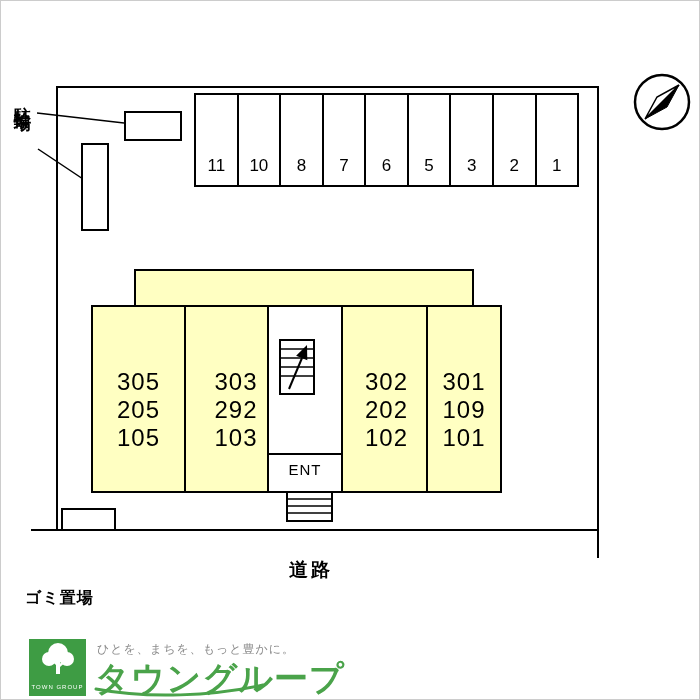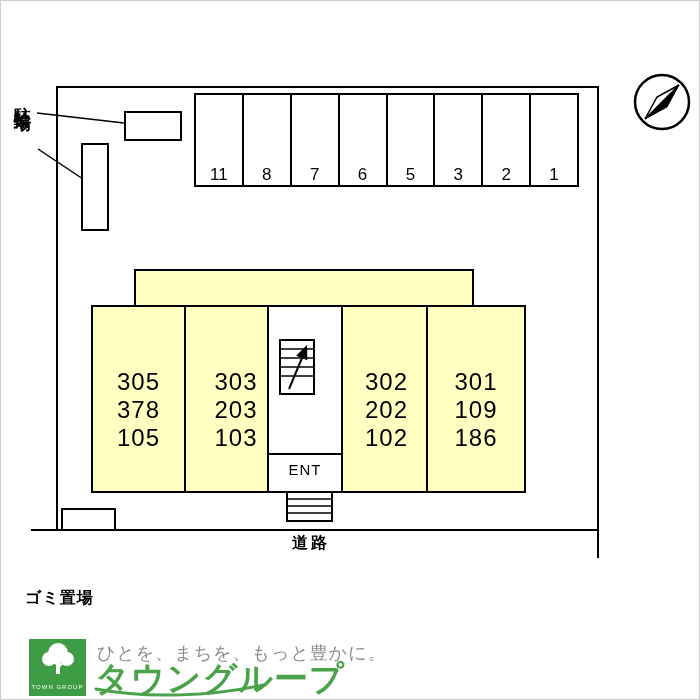--- a/index.html
+++ b/index.html
@@ -21,61 +21,61 @@
     writing-mode:vertical-rl; text-orientation:upright;
     font-size:17px; font-weight:600; letter-spacing:4px;
   }
   .bike-rect-a { position:absolute; left:123px; top:110px; width:58px; height:30px; border:2px solid #000; background:#fff; }
   .bike-rect-b { position:absolute; left:80px;  top:142px; width:28px; height:88px; border:2px solid #000; background:#fff; }
 
   .parking {
     position:absolute; left:193px; top:92px; width:385px; height:94px;
     display:flex; border:2px solid #000; background:#fff;
   }
-  .stall { flex:1; border-right:2px solid #000; display:flex; align-items:flex-end; justify-content:center; }
+  .stall { flex:1; border-right:2px solid #000; display:flex; align-items:flex-end; justify-content:center; padding-bottom:9px; }
   .stall:last-child { border-right:none; }
   .stall-num { font-size:17px; }
 
   .compass { position:absolute; left:631px; top:71px; }
 
   .strip {
     position:absolute; left:133px; top:268px; width:340px; height:38px;
     background:#ffffc2; border:2px solid #000;
   }
   .room {
     position:absolute; top:304px; height:188px; background:#ffffc2; border:2px solid #000;
     display:flex; flex-direction:column; align-items:center; justify-content:center;
     padding-top:22px; font-size:24px; line-height:28px; letter-spacing:1px; font-weight:500;
   }
   .blk1 { left:90px;  width:95px; }
   .blk2 { left:183px; width:104px; }
   .blk3 { left:340px; width:91px; }
-  .blk4 { left:425px; width:100px; }
+  .blk4 { left:425px; width:76px; }
 
   .bay {
     position:absolute; left:266px; top:304px; width:76px; height:188px;
     background:#fff; border:2px solid #000;
   }
   .bay-divider { position:absolute; left:0; top:146px; width:100%; height:2px; background:#000; }
   .stairs-svg { position:absolute; left:10px; top:32px; }
   .ent { position:absolute; left:0; top:154px; width:100%; text-align:center; font-size:15px; letter-spacing:1px; }
 
   .steps { position:absolute; left:285px; top:490px; }
 
   .garbage-box { position:absolute; left:60px; top:507px; width:55px; height:23px; border:2px solid #000; background:#fff; }
   .garbage-label { position:absolute; left:24px; top:540px; font-size:16px; font-weight:600; letter-spacing:1px;margin-top:47px; }
 
-  .road-label { position:absolute; left:250px; top:532px; width:120px; text-align:center; font-size:16px; font-weight:600; letter-spacing:3px; }
+  .road-label { position:absolute; left:250px; top:556px; width:120px; text-align:center; font-size:19px; font-weight:600; letter-spacing:3px; }
 
   .logo-badge {
     position:absolute; left:28px; top:638px; width:57px; height:57px;
     background:#3e9c44; display:flex; flex-direction:column; align-items:center; justify-content:flex-start;
   }
   .badge-text { color:#fff; font-size:6px; letter-spacing:1px; margin-top:1px; }
-  .tagline { position:absolute; left:96px; top:640px; font-size:18px; color:#8c8c8c; letter-spacing:1px; }
+  .tagline { position:absolute; left:96px; top:640px; font-size:12px; color:#8c8c8c; letter-spacing:1px; }
   .brand { position:absolute; left:94px; top:655px; font-size:34px; font-weight:bold; color:#4aa34a; letter-spacing:1px; }
   .swoosh { position:absolute; left:92px; top:682px; }
 </style>
 </head>
 <body>
 
 <div class="canvas">
 
   <div class="line boundary-top"></div>
   <div class="line boundary-left"></div>
@@ -87,20 +87,23 @@
     <line x1="37" y1="148" x2="103" y2="192" stroke="#000" stroke-width="1.5"></line>
   </svg>
 
   <div class="v-label">駐輪場</div>
   <div class="bike-rect-a"></div>
   <div class="bike-rect-b"></div>
 
   <div class="parking">
     <div class="stall">
         <span class="stall-num">11</span>
+      </div>
+    <div class="stall">
+        <span class="stall-num">10</span>
       </div>
     <div class="stall">
         <span class="stall-num">8</span>
       </div>
     <div class="stall">
         <span class="stall-num">7</span>
       </div>
     <div class="stall">
         <span class="stall-num">6</span>
       </div>
@@ -121,26 +124,26 @@
   <svg class="compass" width="60" height="60" viewBox="0 0 60 60">
     <circle cx="30" cy="30" r="27" fill="#fff" stroke="#000" stroke-width="2.5"></circle>
     <polygon points="47,13 25,25 13,47" fill="#fff" stroke="#000" stroke-width="1.5"></polygon>
     <polygon points="47,13 35,35 13,47" fill="#000" stroke="#000" stroke-width="1"></polygon>
   </svg>
 
   <div class="strip"></div>
 
   <div class="room blk1">
     <span>305</span>
-    <span>378</span>
+    <span>205</span>
     <span>105</span>
   </div>
   <div class="room blk2">
     <span>303</span>
-    <span>203</span>
+    <span>292</span>
     <span>103</span>
   </div>
 
   <div class="bay">
     <svg class="stairs-svg" width="36" height="56" viewBox="0 0 36 56">
       <rect x="1" y="1" width="34" height="54" fill="#fff" stroke="#000" stroke-width="2"></rect>
       <line x1="1" y1="10" x2="35" y2="10" stroke="#000" stroke-width="1.5"></line>
       <line x1="1" y1="19" x2="35" y2="19" stroke="#000" stroke-width="1.5"></line>
       <line x1="1" y1="28" x2="35" y2="28" stroke="#000" stroke-width="1.5"></line>
       <line x1="1" y1="37" x2="35" y2="37" stroke="#000" stroke-width="1.5"></line>
@@ -152,21 +155,21 @@
   </div>
 
   <div class="room blk3">
     <span>302</span>
     <span>202</span>
     <span>102</span>
   </div>
   <div class="room blk4">
     <span>301</span>
     <span>109</span>
-    <span>186</span>
+    <span>101</span>
   </div>
 
   <svg class="steps" width="47" height="31" viewBox="0 0 47 31">
     <rect x="1" y="1" width="45" height="29" fill="#fff" stroke="#000" stroke-width="2"></rect>
     <line x1="1" y1="8" x2="46" y2="8" stroke="#000" stroke-width="1.5"></line>
     <line x1="1" y1="15" x2="46" y2="15" stroke="#000" stroke-width="1.5"></line>
     <line x1="1" y1="22" x2="46" y2="22" stroke="#000" stroke-width="1.5"></line>
   </svg>
 
   <div class="garbage-box"></div>

